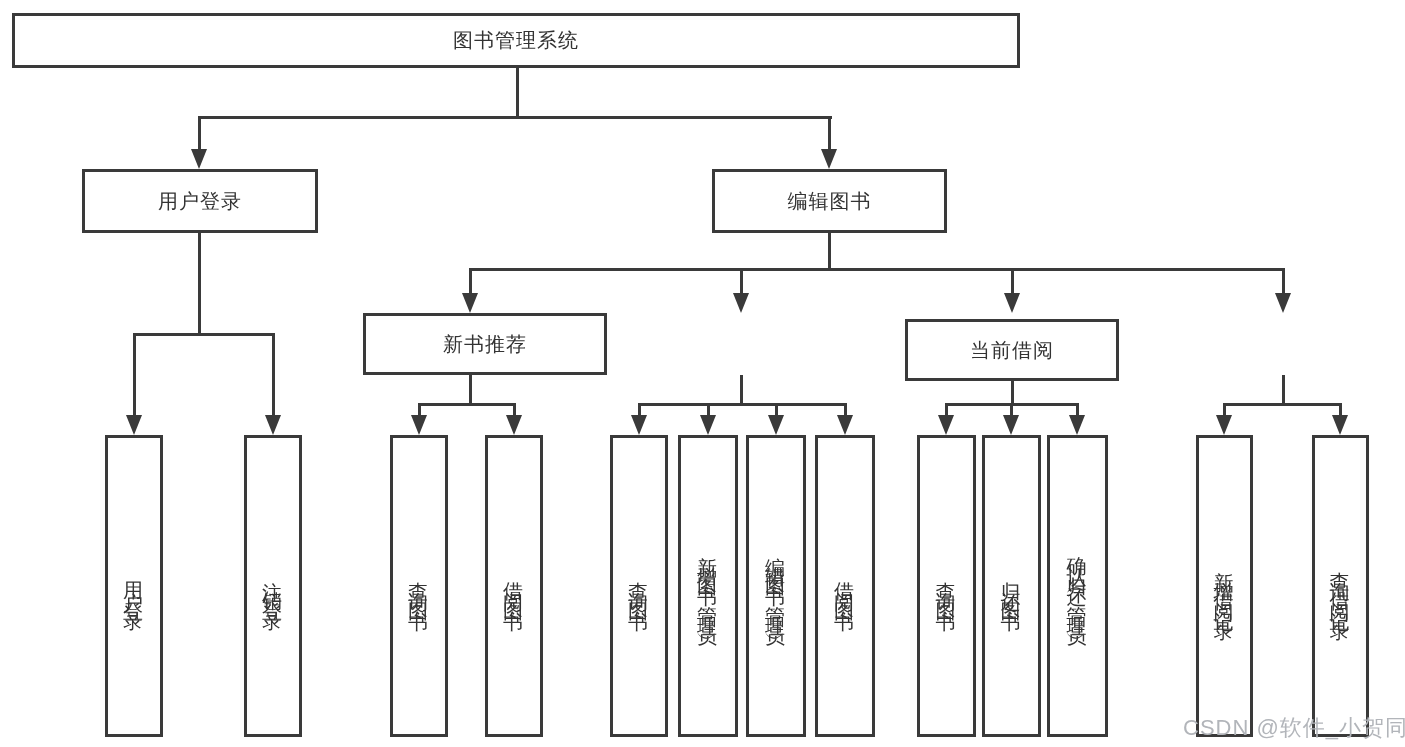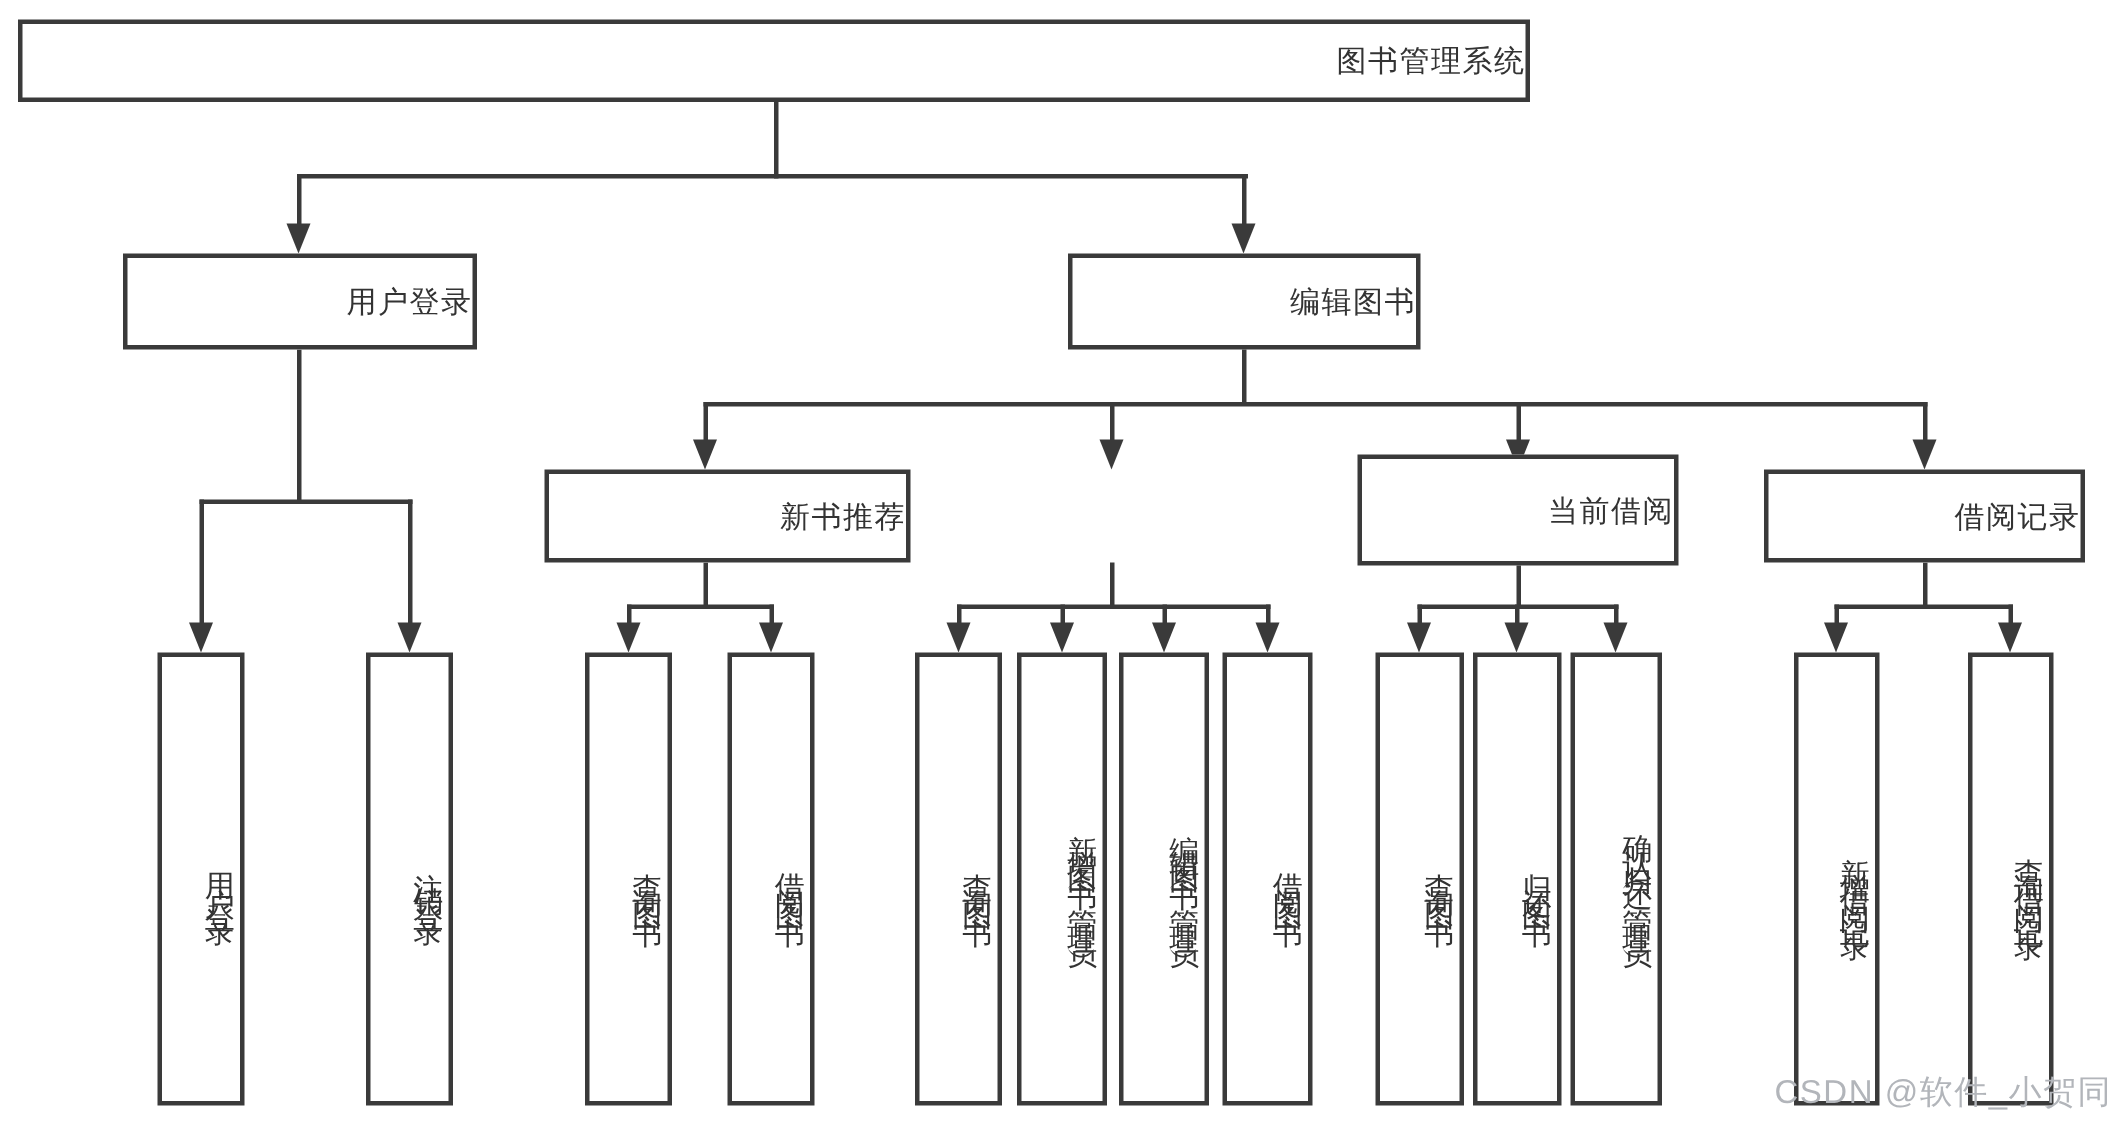--- a/index.html
+++ b/index.html
@@ -11,21 +11,21 @@
     color:#333333;
     overflow:hidden;
   }
   .box {
     position:absolute;
     box-sizing:border-box;
     border:3px solid #3a3a3a;
     background:#ffffff;
     display:flex;
     align-items:center;
-    justify-content:flex-end;
+    justify-content:center;
   }
   .hlabel { font-size:20px; letter-spacing:1px; white-space:nowrap; }
   .vtext {
     display:block;
     writing-mode:vertical-rl;
     text-orientation:mixed;
     font-size:20px;
     letter-spacing:10px;
     white-space:nowrap;
   }
@@ -118,25 +118,22 @@
   <div class="box" style="left:82px;top:169px;width:236px;height:64px">
     <span class="hlabel">用户登录</span>
   </div>
   <div class="box" style="left:712px;top:169px;width:235px;height:64px">
     <span class="hlabel">编辑图书</span>
   </div>
 
   <div class="box" style="left:363px;top:313px;width:244px;height:62px">
     <span class="hlabel">新书推荐</span>
   </div>
-  <div class="box" style="left:905px;top:303px;width:214px;height:74px">
+  <div class="box" style="left:905px;top:319px;width:214px;height:62px">
     <span class="hlabel">当前借阅</span>
-  </div>
-  <div class="box" style="left:1176px;top:313px;width:214px;height:62px">
-    <span class="hlabel">借阅记录</span>
   </div>
 
   <div class="box" style="left:105px;top:435px;width:58px;height:302px">
     <span class="vtext">用户登录</span>
   </div>
   <div class="box" style="left:244px;top:435px;width:58px;height:302px">
     <span class="vtext">注销登录</span>
   </div>
 
   <div class="box" style="left:390px;top:435px;width:58px;height:302px">

